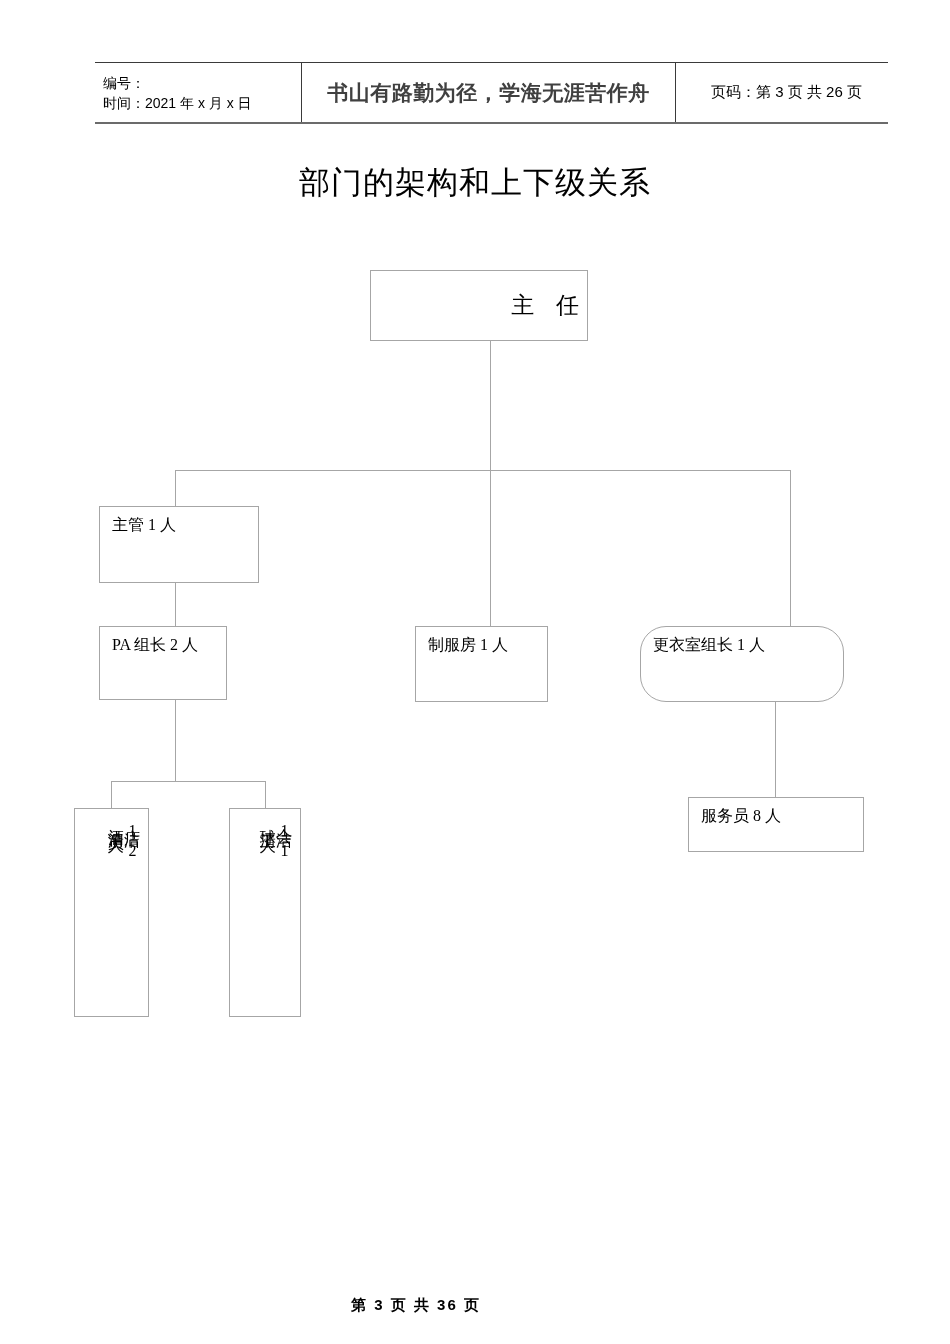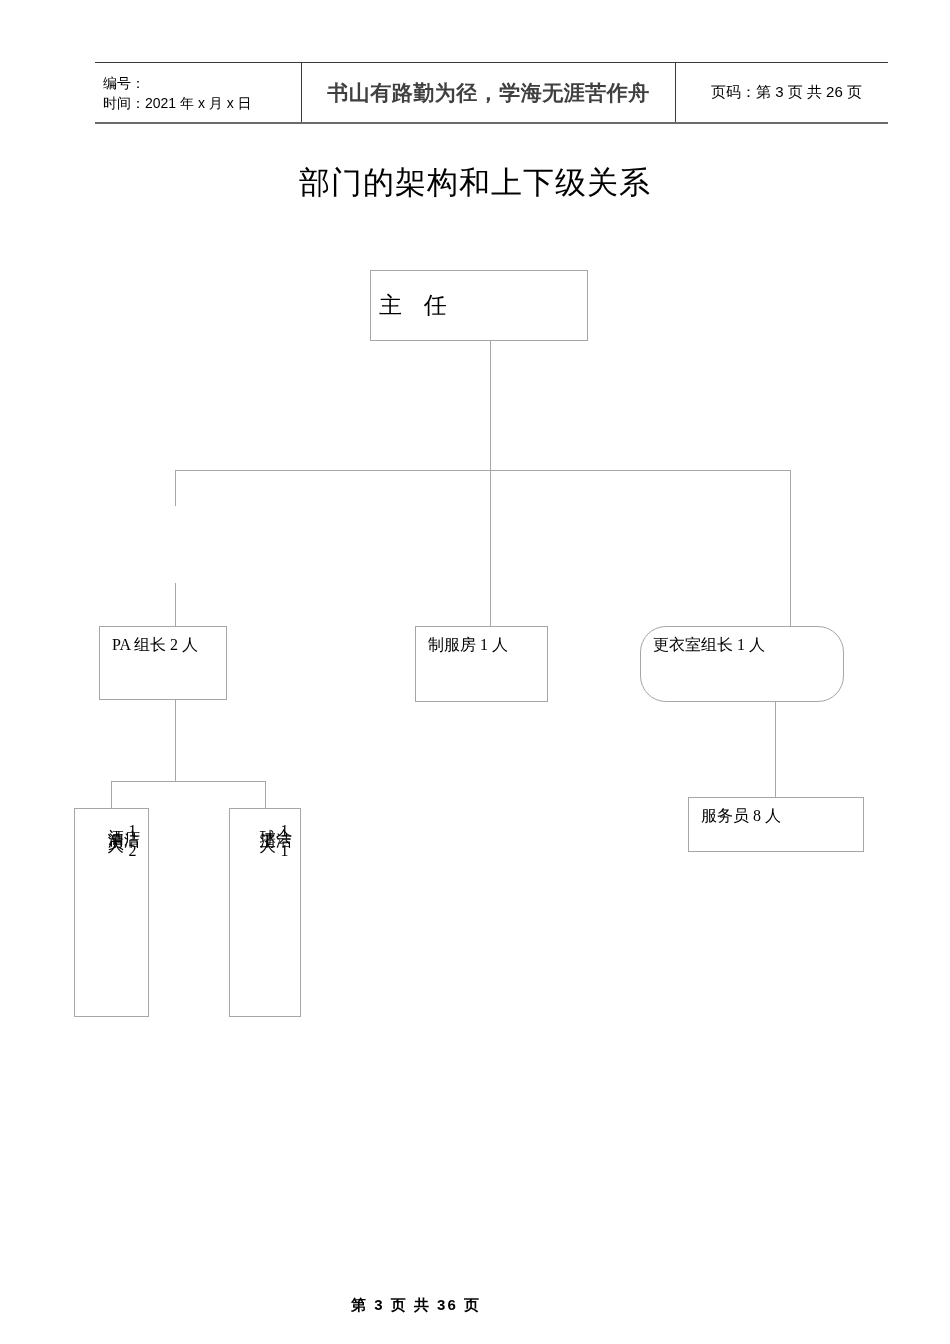--- a/index.html
+++ b/index.html
@@ -104,21 +104,21 @@
     white-space: nowrap;
   }
   .node.align-left .node-label {
     position: absolute;
     left: 12px;
     top: 8px;
   }
   .node.align-center {
     display: flex;
     align-items: center;
-    justify-content: flex-start;
+    justify-content: flex-end;
   }
   .node.align-center .node-label {
     font-size: 23px;
     letter-spacing: 8px;
     text-indent: 8px;
   }
 
   
   .node.vertical {
     padding: 7px 8px 0 8px;
@@ -205,20 +205,23 @@
   <div class="conn h" style="left:111px; top:781px; width:154px;"></div>
   <div class="conn v" style="left:111px; top:781px; height:27px;"></div>
   <div class="conn v" style="left:265px; top:781px; height:27px;"></div>
 
   <div class="conn v" style="left:775px; top:702px; height:95px;"></div>
 
   <div class="node align-center" style="left:370px; top:270px; width:218px; height:71px;">
     <span class="node-label">主 任</span>
   </div>
 
+  <div class="node align-left" style="left:99px; top:506px; width:160px; height:77px;">
+    <span class="node-label">主管 1 人</span>
+  </div>
 
   <div class="node align-left" style="left:415px; top:626px; width:133px; height:76px;">
     <span class="node-label">制服房 1 人</span>
   </div>
 
   <div class="node align-left" style="left:640px; top:626px; width:204px; height:76px;border-radius:26px;">
     <span class="node-label">更衣室组长 1 人</span>
   </div>
 
   <div class="node align-left" style="left:99px; top:626px; width:128px; height:74px;">

